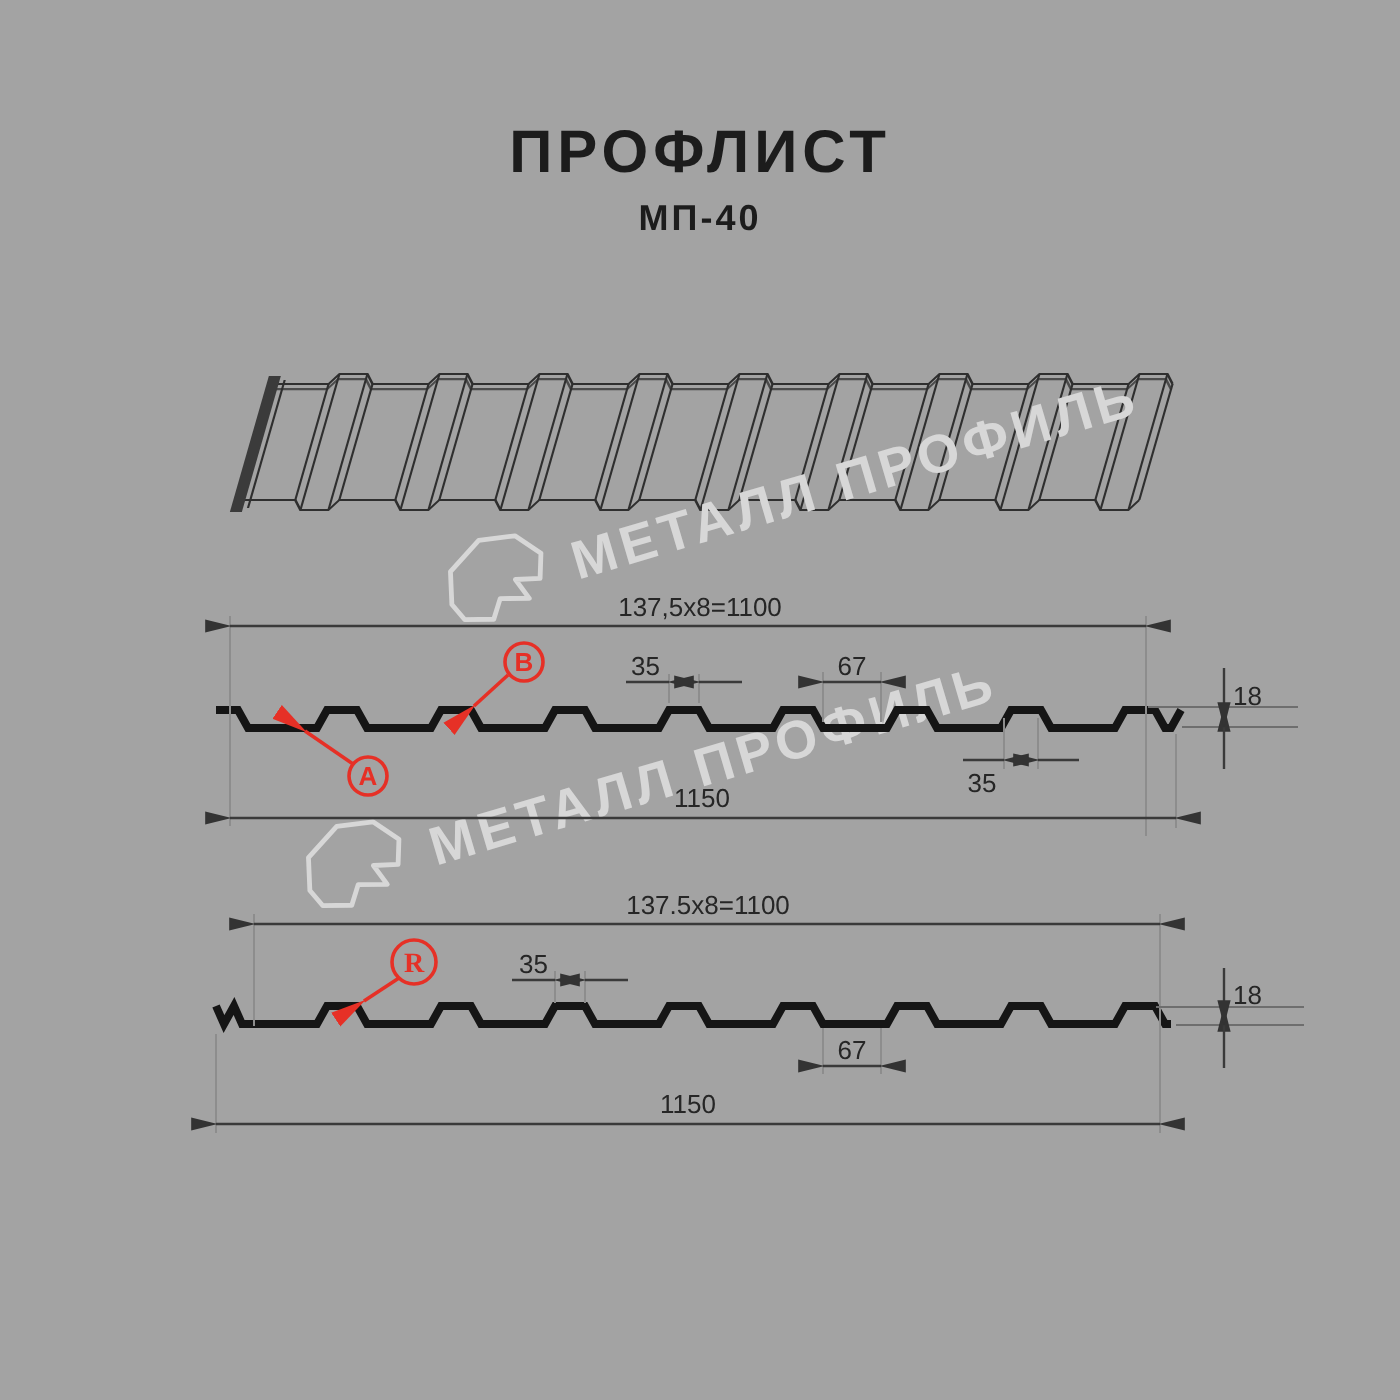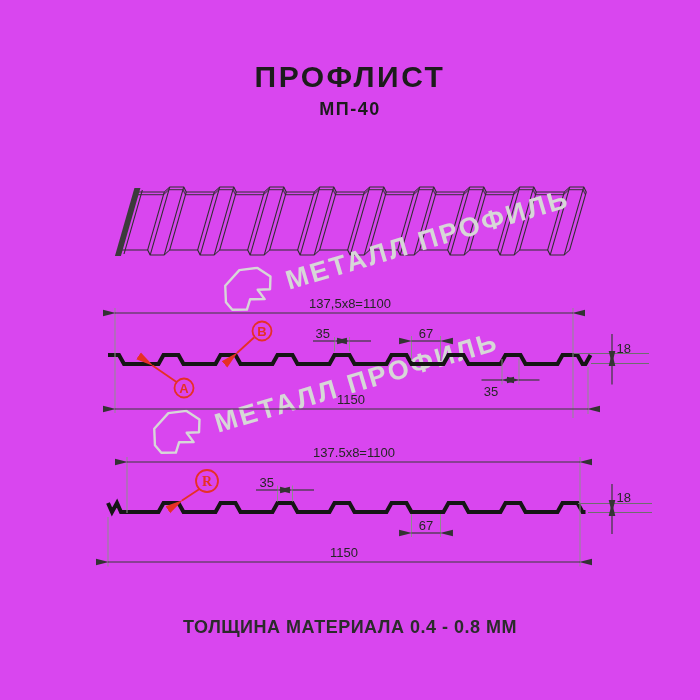--- a/index.html
+++ b/index.html
@@ -1,16 +1,16 @@
 <!DOCTYPE html>
 <html><head>
 <meta charset="utf-8">
 <style>
   html,body{margin:0;padding:0;background:#fff;}
-  .page{position:relative;width:700px;height:700px;background:#d946ef;overflow:hidden;
+  .page{position:relative;width:700px;height:700px;background:#a3a3a3;overflow:hidden;
         font-family:"Liberation Sans",sans-serif;}
   .title{position:absolute;top:60px;left:0;width:700px;text-align:center;
          font-size:30px;font-weight:800;letter-spacing:2.5px;color:#1c1c1c;}
   .subtitle{position:absolute;top:99px;left:0;width:700px;text-align:center;
          font-size:18px;font-weight:700;letter-spacing:1.5px;color:#1c1c1c;}
   .footer{position:absolute;top:617px;left:0;width:700px;text-align:center;
          font-size:18px;font-weight:700;letter-spacing:.5px;color:#2b2b2b;}
   svg{position:absolute;top:0;left:0;}
   .prof{stroke:#151515;stroke-width:4;fill:none;stroke-linejoin:miter;}
   .ext{stroke:#8d8d8d;stroke-width:1;}
@@ -183,14 +183,13 @@
       </g>
 
       <g>
         <line class="red" x1="199.5" y1="489" x2="182" y2="500.5" marker-end="url(#arrR)"></line>
         <circle class="red" cx="207" cy="481" r="11"></circle>
         <text class="redserif" x="207" y="486">R</text>
       </g>
     </g>
   </svg>
 
-  <div class="footer">ТОЛЩИНА МАТЕРИАЛА 0.4 - 0.8 ММ</div>
 </div>
 
 </body></html>

